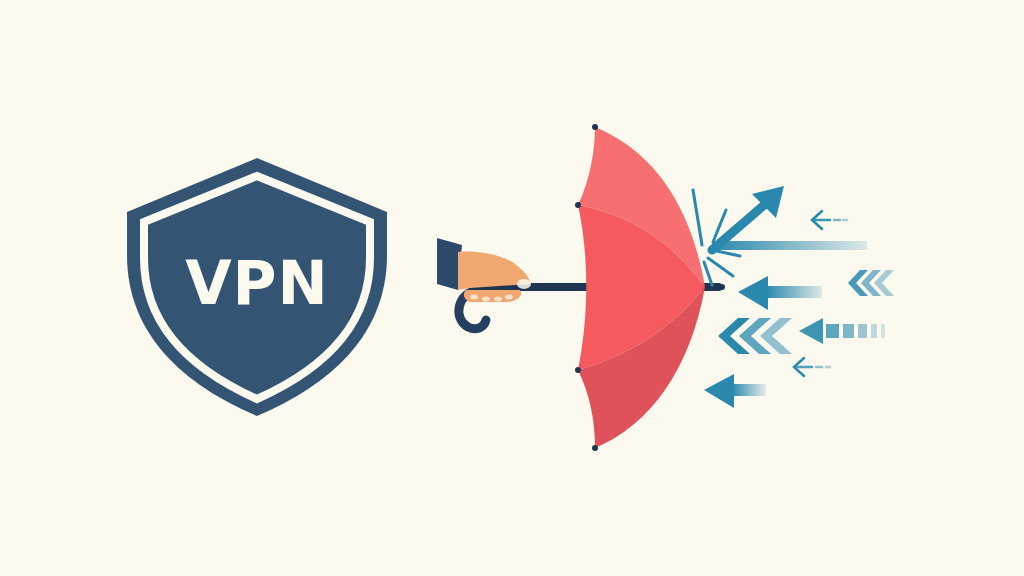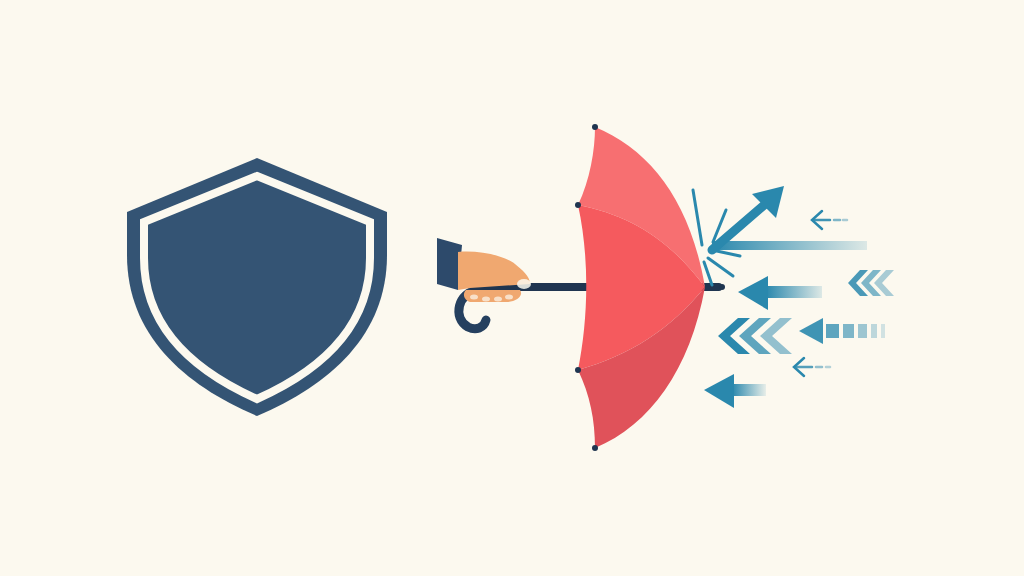--- a/index.html
+++ b/index.html
@@ -137,13 +137,14 @@
       <line x1="816" y1="367" x2="822" y2="367" stroke-opacity="0.5"></line>
       <line x1="826" y1="367" x2="830" y2="367" stroke-opacity="0.35"></line>
     </g>
 
     <g>
       <polygon points="704,390 734,374 734,408" fill="#2a88ad"></polygon>
       <rect x="732" y="384" width="34" height="12" fill="url(#fadeR2)"></rect>
     </g>
   </svg>
 
+  <div class="vpn-label">VPN</div>
 </div>
 
 </body></html>

